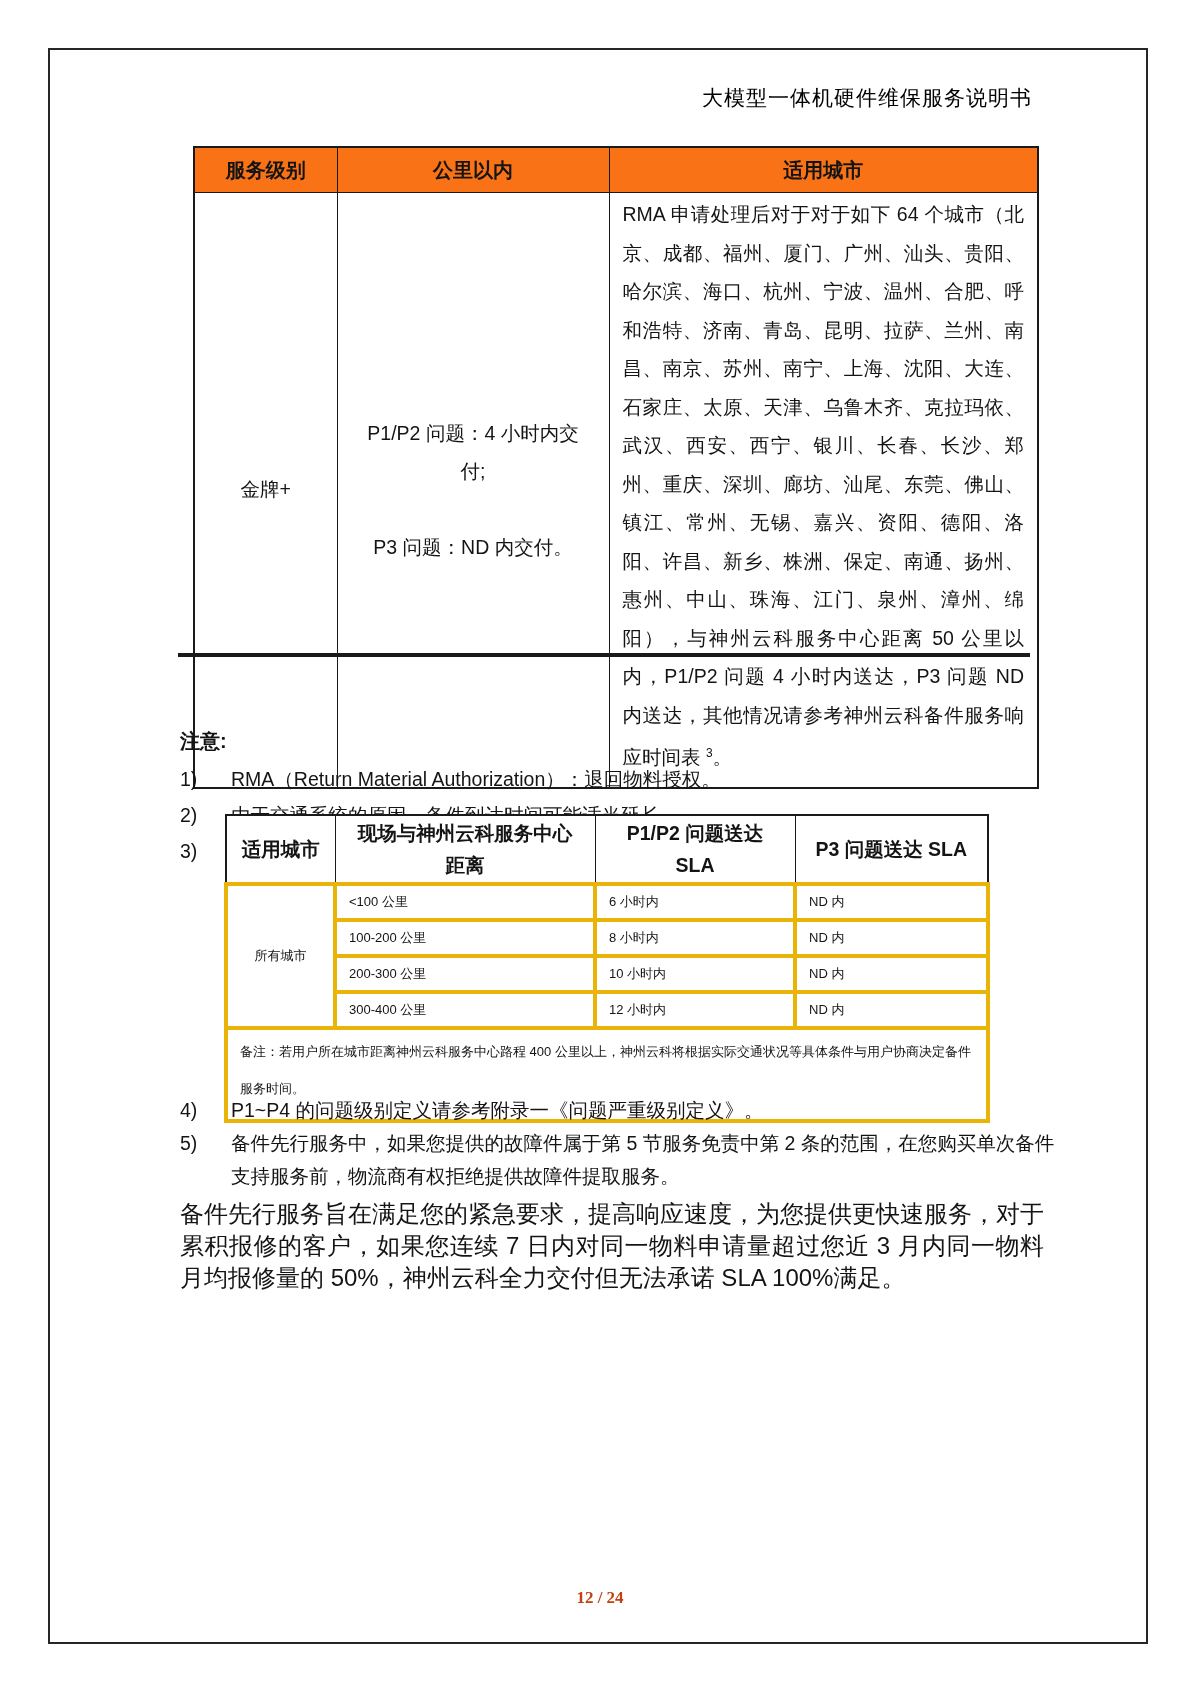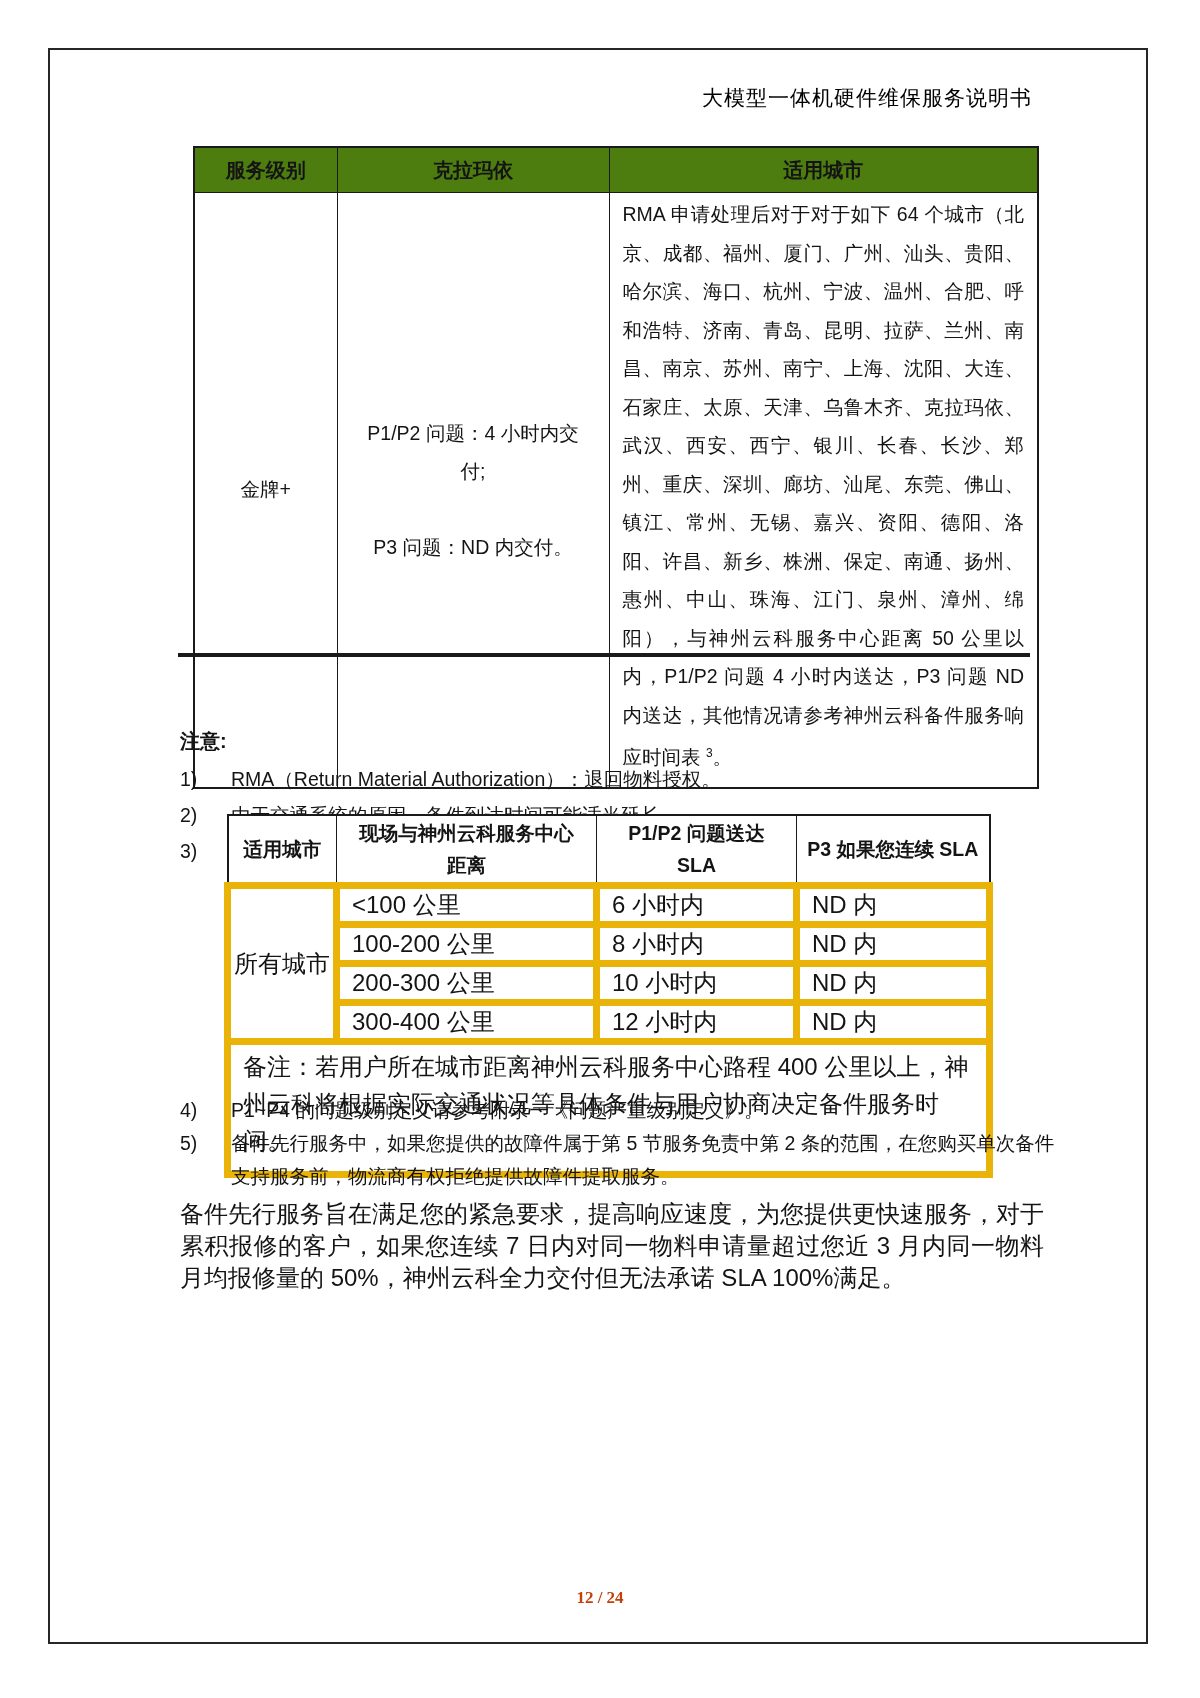--- a/index.html
+++ b/index.html
@@ -17,21 +17,21 @@
     font-family:"Liberation Serif","DejaVu Serif",serif;
     font-size:21px;color:#000000;letter-spacing:1px;
   }
   
   table.t1{
     position:absolute;left:193px;top:146px;width:844px;
     border-collapse:collapse;table-layout:fixed;
     border:2px solid #1a1a1a;
   }
   table.t1 th{
-    border:1px solid #1a1a1a;background:#4d7c0f;
+    border:1px solid #1a1a1a;background:#f97316;
     height:42px;font-size:20px;font-weight:bold;text-align:center;vertical-align:middle;
   }
   table.t1 td{
     border:1px solid #1a1a1a;font-size:19.5px;vertical-align:middle;
   }
   td.level-cell{text-align:center;}
   td.response-cell{
     text-align:center;white-space:pre-line;line-height:38px;padding:0 24px;
   }
   td.cities-cell{
@@ -54,21 +54,21 @@
     position:absolute;left:224px;top:814px;width:762px;
     border-collapse:collapse;table-layout:fixed;
     border:2px solid #1a1a1a;
   }
   table.t2 th{
     border:1px solid #1a1a1a;height:64px;font-size:19.5px;font-weight:bold;
     text-align:center;vertical-align:middle;white-space:pre-line;line-height:32px;
     background:#ffffff;
   }
   table.t2 td{
-    border:7px solid #eab308;height:32px;font-size:24px;vertical-align:middle;
+    border:4px solid #eab308;height:32px;font-size:13px;vertical-align:middle;
     padding:0 0 0 12px;
   }
   table.t2 td.scope-cell{text-align:center;padding:0;}
   table.t2 td.remark-cell{
     line-height:37px;padding:3px 10px 12px 12px;height:auto;
   }
   
   .notes2{position:absolute;left:180px;top:1094px;width:876px;font-size:19.5px;}
   .notes2 .note-item{line-height:33px;}
   
@@ -92,21 +92,21 @@
 
 <table class="t1">
   <colgroup>
     <col style="width:143px">
       <col style="width:272px">
       <col style="width:429px">
   </colgroup>
   <thead>
     <tr>
       <th>服务级别</th>
-      <th>克拉玛依</th>
+      <th>公里以内</th>
       <th>适用城市</th>
     </tr>
   </thead>
   <tbody>
     <tr style="height:438px">
       <td class="level-cell">金牌+</td>
       <td class="response-cell">P1/P2 问题：4 小时内交
 付;
 
 P3 问题：ND 内交付。</td>
@@ -140,21 +140,21 @@
       <col style="width:200px">
       <col style="width:193px">
   </colgroup>
   <thead>
     <tr>
       <th>适用城市</th>
       <th>现场与神州云科服务中心
 距离</th>
       <th>P1/P2 问题送达
 SLA</th>
-      <th>P3 如果您连续 SLA</th>
+      <th>P3 问题送达 SLA</th>
     </tr>
   </thead>
   <tbody>
     <tr>
       <td class="scope-cell" rowspan="4">所有城市</td>
       <td>&lt;100 公里</td>
       <td>6 小时内</td>
       <td>ND 内</td>
     </tr>
     <tr>

